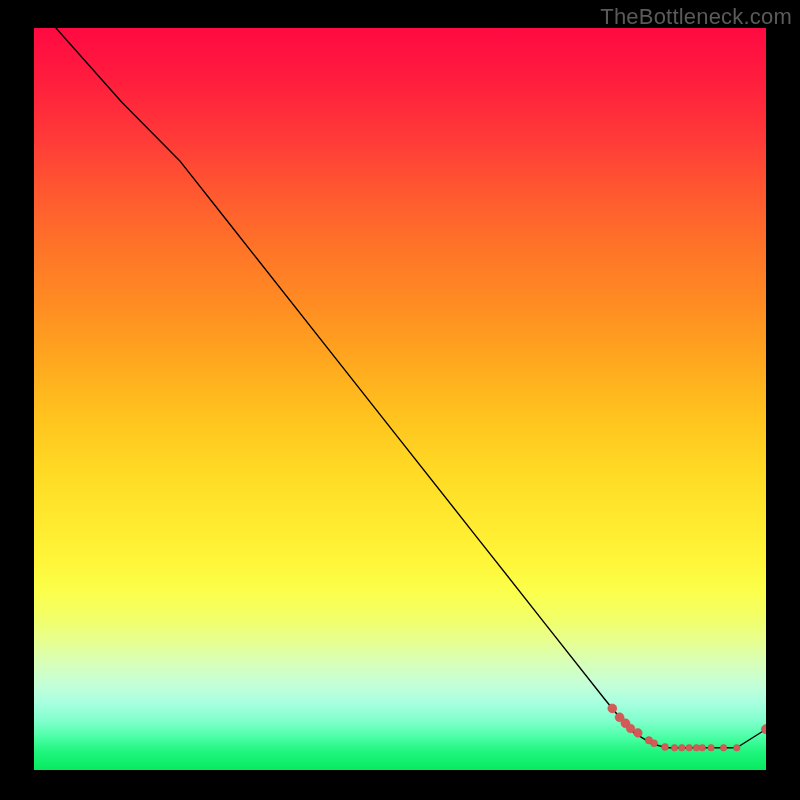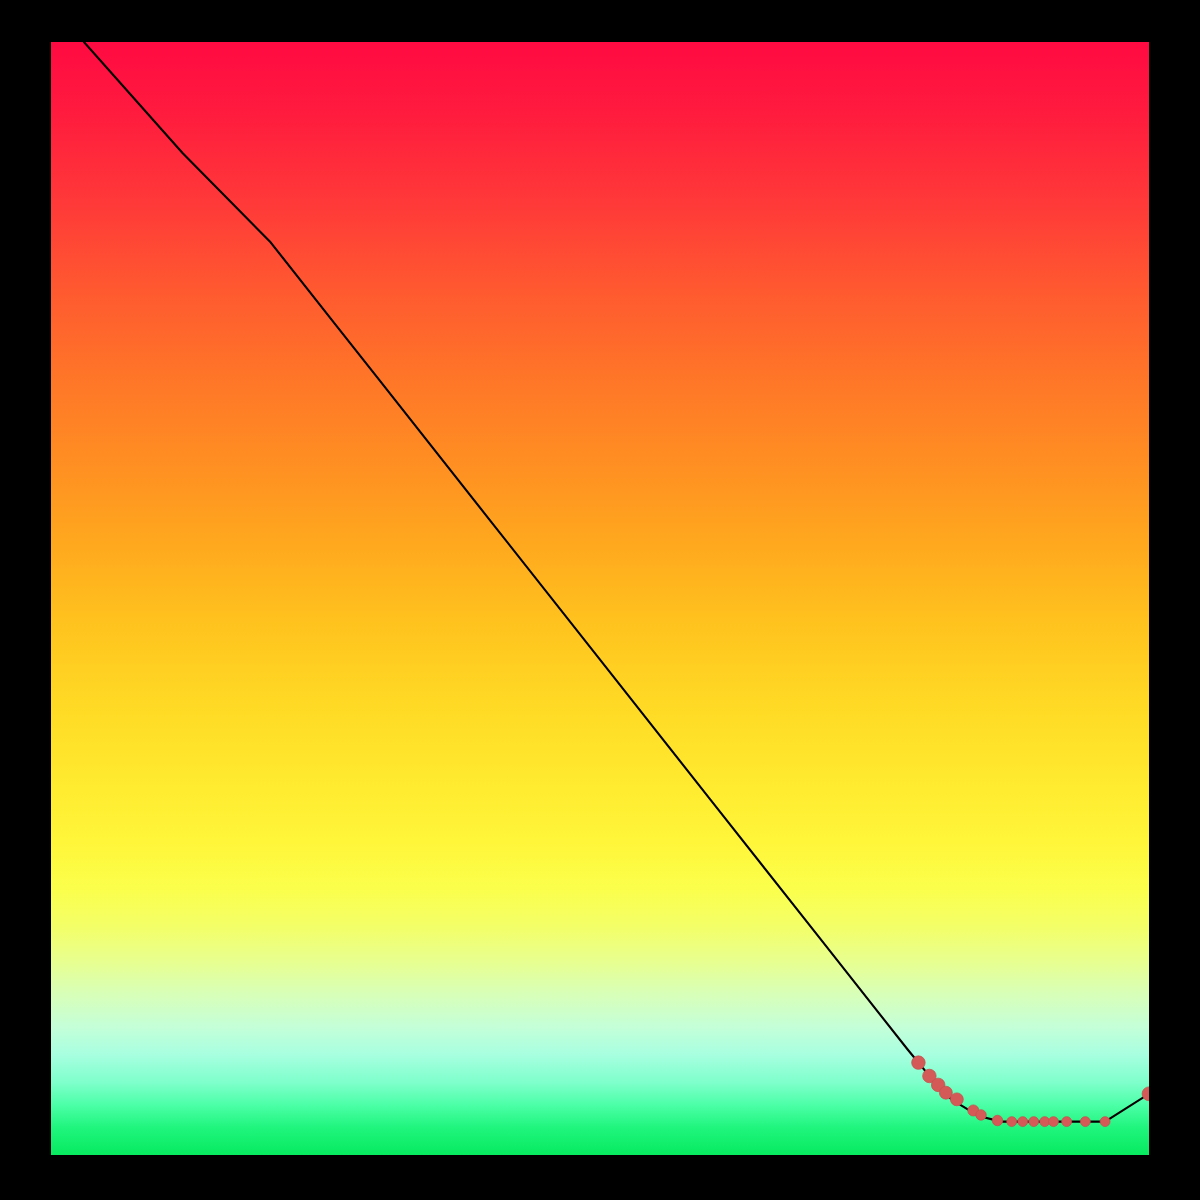--- a/index.html
+++ b/index.html
@@ -55,20 +55,21 @@
     position: absolute;
     left: 0;
     top: 0;
     width: 100%;
     height: 100%;
   }
 </style>
 </head>
 <body>
 <div class="frame">
+  <div class="watermark">TheBottleneck.com</div>
   <div class="plot">
     <svg class="curve" viewBox="0 0 732 742" preserveAspectRatio="none">
       <polyline id="main-line" fill="none" stroke="#000000" stroke-width="1.4" stroke-linejoin="round" stroke-linecap="round" points="21.96,0.00 87.84,74.20 146.40,133.56 190.32,189.21 219.60,226.31 292.80,319.06 366.00,411.81 439.20,504.56 512.40,597.31 570.96,671.51 589.26,693.77 600.24,704.90 618.54,716.03 633.18,719.74 644.16,719.74 658.80,719.74 673.44,719.74 688.08,719.74 702.72,719.74 732.00,701.19"></polyline>
       <g id="markers">
           <circle cx="578.28" cy="680.41" r="4.5" fill="#d45a57" stroke="#c5504d" stroke-width="0.5"></circle>
           <circle cx="585.60" cy="689.32" r="4.5" fill="#d45a57" stroke="#c5504d" stroke-width="0.5"></circle>
           <circle cx="591.46" cy="695.25" r="4.5" fill="#d45a57" stroke="#c5504d" stroke-width="0.5"></circle>
           <circle cx="596.58" cy="700.45" r="4.3" fill="#d45a57" stroke="#c5504d" stroke-width="0.5"></circle>
           <circle cx="603.90" cy="704.90" r="4.3" fill="#d45a57" stroke="#c5504d" stroke-width="0.5"></circle>
           <circle cx="614.88" cy="712.32" r="3.7" fill="#d45a57" stroke="#c5504d" stroke-width="0.5"></circle>

